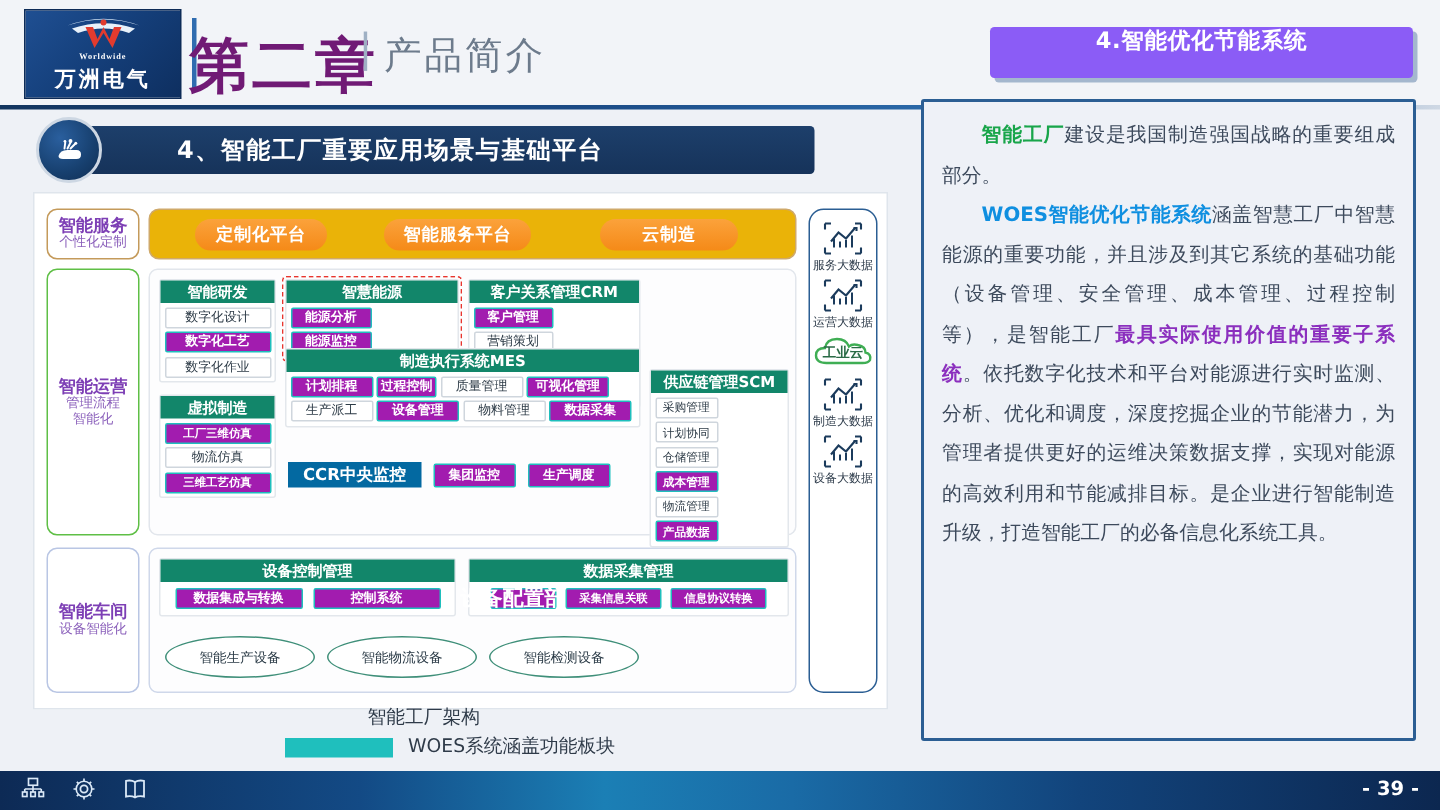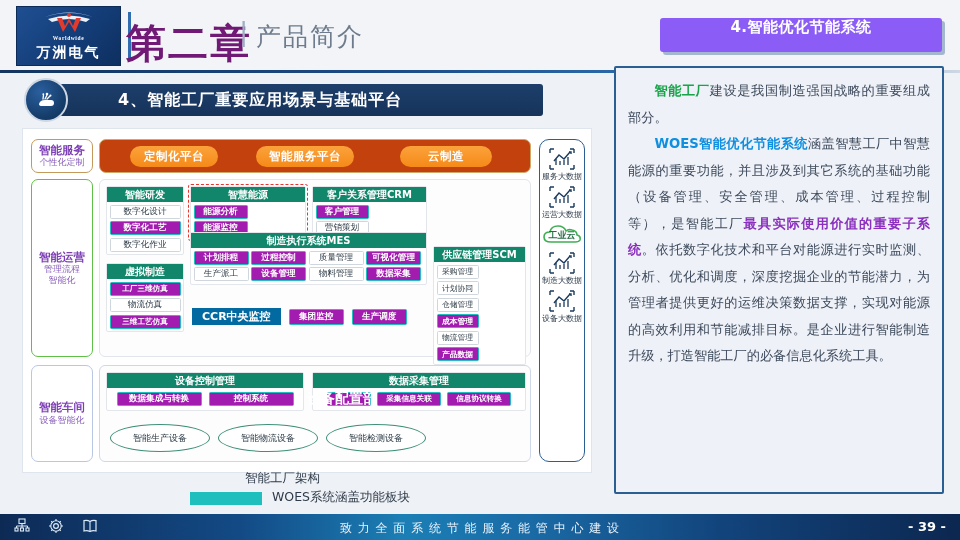--- a/index.html
+++ b/index.html
@@ -118,21 +118,21 @@
   }
   .lbl .l1 { font-size: 11.5px; font-weight: bold; color: #7d3fb5; font-family:"DejaVu Sans",sans-serif; }
   .lbl .l2 { font-size: 9px; color: #8b60bb; font-family:"DejaVu Sans",sans-serif; }
 
   .lbl-service { left: 8px; top: 10px; width: 62px; height: 34px; border: 1.6px solid #c49a5a; }
   .lbl-oper    { left: 8px; top: 50px; width: 62px; height: 178px; border: 1.8px solid #5fbf46; }
   .lbl-shop    { left: 8px; top: 236px; width: 62px; height: 97px; border: 1.6px solid #b9c6e4; }
 
   .platform-band {
     position: absolute; left: 76px; top: 10px; width: 432px; height: 34px;
-    border: 1.6px solid #cfa96a; border-radius: 7px; background: #c2410c;
+    border: 1.6px solid #cfa96a; border-radius: 7px; background: #eab308;
     display: flex; align-items: center;
   }
   .pill {
     position: absolute; height: 21px; border-radius: 10.5px;
     background: linear-gradient(180deg,#fba23b 0%, #f58a18 100%);
     color: #ffffff; font-size: 11.5px; font-weight: bold;
     display: flex; align-items: center; justify-content: center;
     font-family: "DejaVu Sans", sans-serif; letter-spacing: .5px;
   }
   .pill-1 { left: 30px; top: 6px;  width: 88px; }
@@ -336,21 +336,21 @@
           <div class="chip" style="width:53px">销售管理</div>
           <div class="chip" style="width:53px">销售预测</div>
         </div>
       </div>
 
 
       <div class="mod" style="left:90px; top:52px; width:237px;">
         <div class="mod-hd">制造执行系统MES</div>
         <div class="mod-body">
           <div class="chip teal" style="width:55px">计划排程</div>
-          <div class="chip teal" style="width:55px">过程控制</div>
+          <div class="chip teal" style="width:40px">过程控制</div>
           <div class="chip" style="width:55px">质量管理</div>
           <div class="chip teal" style="width:55px">可视化管理</div>
           <div class="chip" style="width:55px">生产派工</div>
           <div class="chip teal" style="width:55px">设备管理</div>
           <div class="chip" style="width:55px">物料管理</div>
           <div class="chip teal" style="width:55px">数据采集</div>
         </div>
       </div>
 
       <div class="mod" style="left:333px; top:66px; width:93px;">
@@ -460,17 +460,16 @@
       <svg width="16" height="16" viewBox="0 0 16 16">
         <circle cx="8" cy="8" r="2.4" fill="none" stroke="#dbe9f7" stroke-width="1.2"></circle>
         <circle cx="8" cy="8" r="5.2" fill="none" stroke="#dbe9f7" stroke-width="1.1"></circle>
         <path d="M8 1 L8 3 M8 13 L8 15 M1 8 L3 8 M13 8 L15 8 M3.2 3.2 L4.6 4.6 M11.4 11.4 L12.8 12.8 M12.8 3.2 L11.4 4.6 M4.6 11.4 L3.2 12.8" stroke="#dbe9f7" stroke-width="1.1"></path>
       </svg>
       <svg width="16" height="16" viewBox="0 0 16 16">
         <path d="M8 3.4 Q5.5 1.8 2 2.6 L2 13 Q5.5 12.2 8 13.6 Q10.5 12.2 14 13 L14 2.6 Q10.5 1.8 8 3.4 Z" fill="none" stroke="#dbe9f7" stroke-width="1.2"></path>
         <path d="M8 3.4 L8 13.6" stroke="#dbe9f7" stroke-width="1.1"></path>
       </svg>
     </div>
-    <div class="footer-mid">致 力 全 面 系 统 节 能    服 务 能 管 中 心 建 设</div>
     <div class="footer-page">- 39 -</div>
   </div>
 
 </div>
 
 </body></html>

